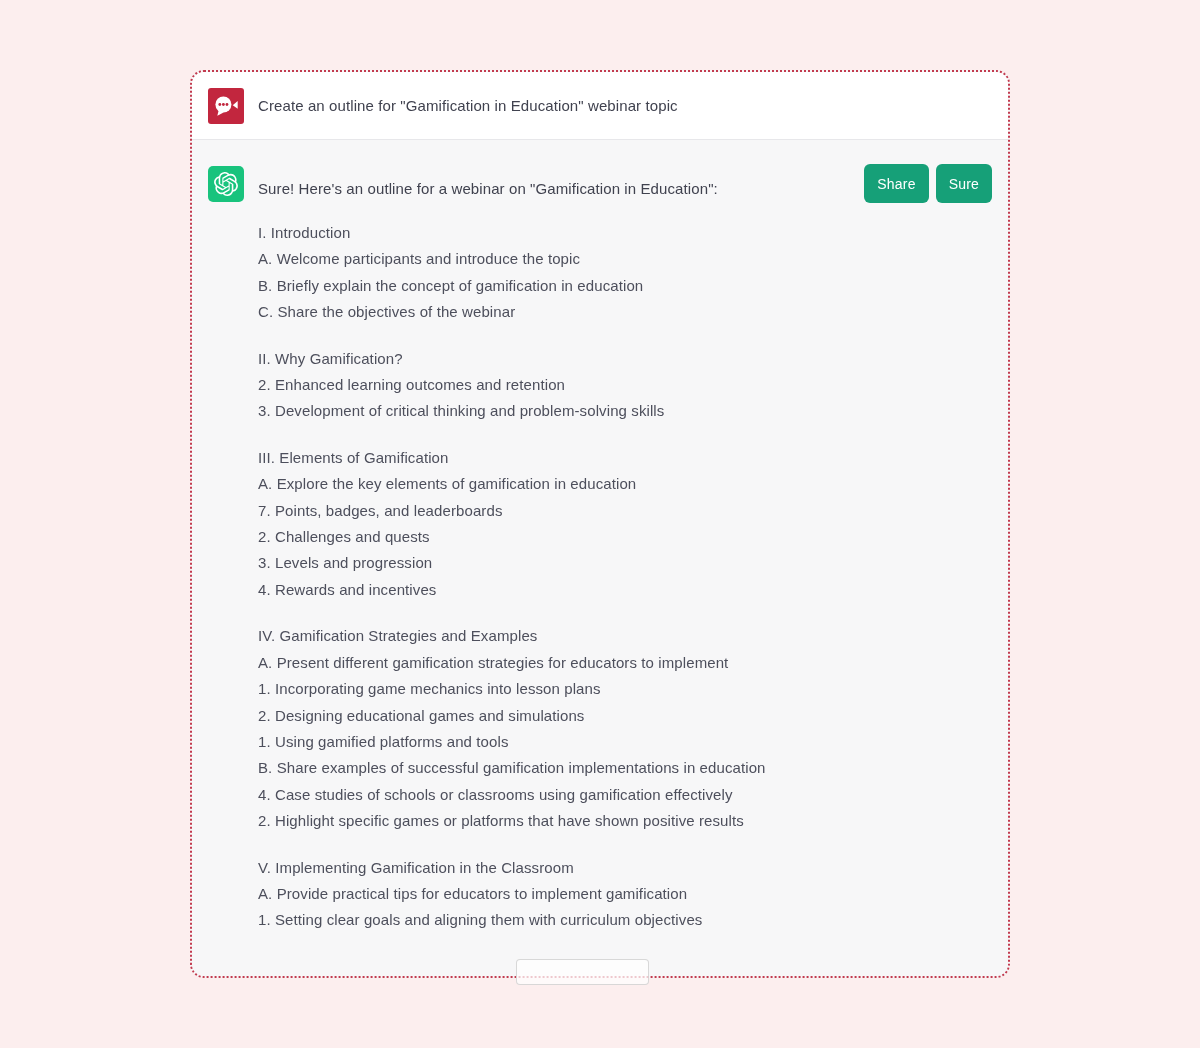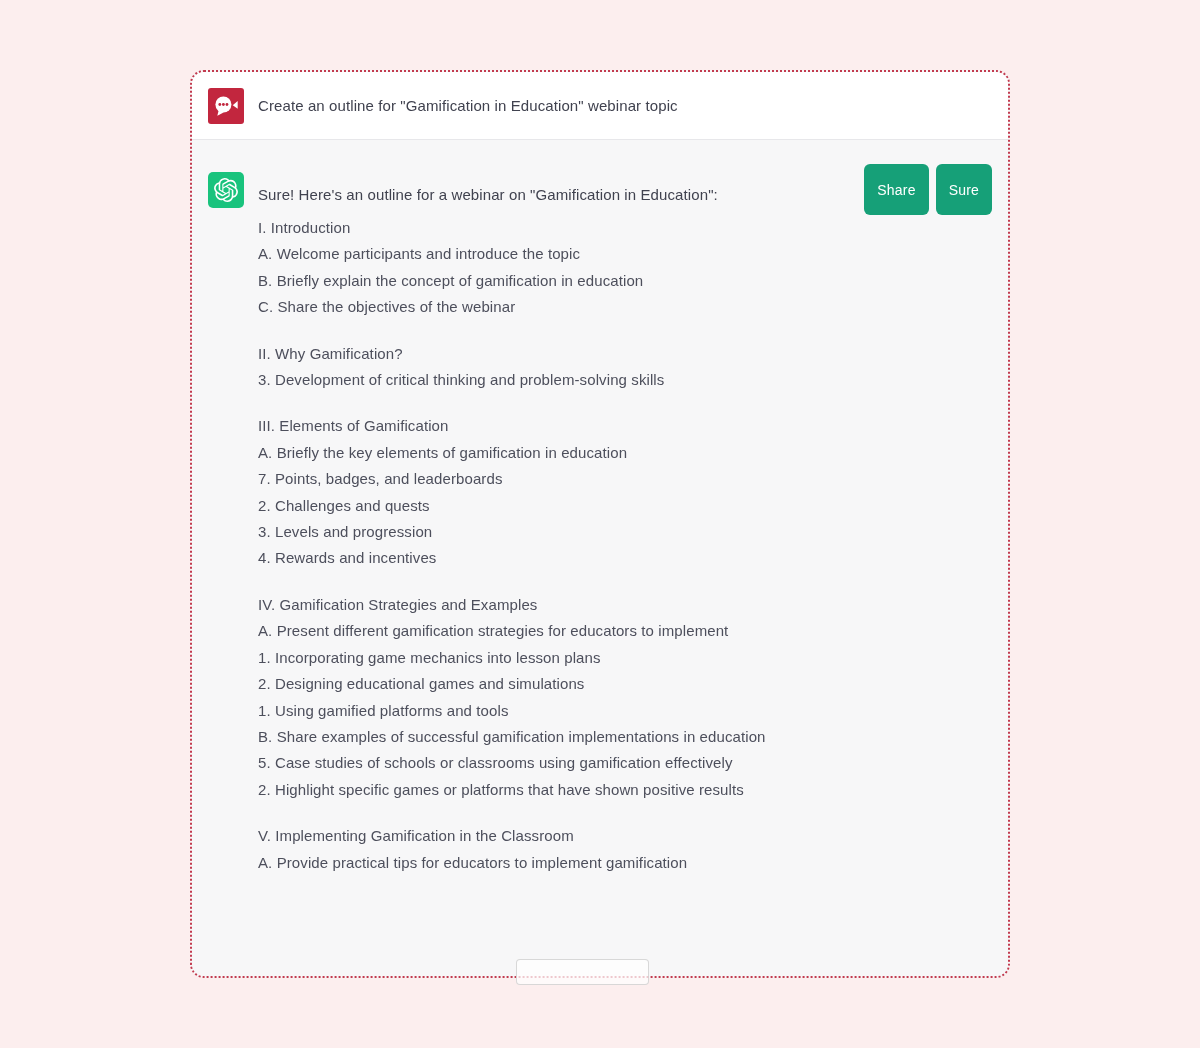--- a/index.html
+++ b/index.html
@@ -72,30 +72,31 @@
     display: flex;
     gap: 7px;
     flex: none;
     padding-top: 0;
   }
   .action-btn {
     background: #16a078;
     color: #ffffff;
     border: none;
     border-radius: 6px;
-    height: 51px;
+    height: 39px;
     padding: 0 13px;
     font-size: 14px;
     font-family: "Liberation Sans", "DejaVu Sans", sans-serif;
     cursor: pointer;
     letter-spacing: 0.2px;
   }
   
   .outline {
     margin-left: 50px;
+    margin-top: 17px;
     font-size: 15px;
     color: #4d4f5c;
     letter-spacing: 0.1px;
   }
   .outline-section { margin-bottom: 20px; }
   .outline-line { line-height: 26.4px; white-space: nowrap; }
   
   .tooltip-remnant {
     position: absolute;
     left: 516px;
@@ -151,43 +152,45 @@
 
       <div class="outline">
           <div class="outline-section">
             <div class="outline-line">I. Introduction</div>
             <div class="outline-line">A. Welcome participants and introduce the topic</div>
             <div class="outline-line">B. Briefly explain the concept of gamification in education</div>
             <div class="outline-line">C. Share the objectives of the webinar</div>
           </div>
           <div class="outline-section">
             <div class="outline-line">II. Why Gamification?</div>
+            <div class="outline-line">2. Enhanced learning outcomes and retention</div>
             <div class="outline-line">3. Development of critical thinking and problem-solving skills</div>
           </div>
           <div class="outline-section">
             <div class="outline-line">III. Elements of Gamification</div>
-            <div class="outline-line">A. Briefly the key elements of gamification in education</div>
+            <div class="outline-line">A. Explore the key elements of gamification in education</div>
             <div class="outline-line">7. Points, badges, and leaderboards</div>
             <div class="outline-line">2. Challenges and quests</div>
             <div class="outline-line">3. Levels and progression</div>
             <div class="outline-line">4. Rewards and incentives</div>
           </div>
           <div class="outline-section">
             <div class="outline-line">IV. Gamification Strategies and Examples</div>
             <div class="outline-line">A. Present different gamification strategies for educators to implement</div>
             <div class="outline-line">1. Incorporating game mechanics into lesson plans</div>
             <div class="outline-line">2. Designing educational games and simulations</div>
             <div class="outline-line">1. Using gamified platforms and tools</div>
             <div class="outline-line">B. Share examples of successful gamification implementations in education</div>
-            <div class="outline-line">5. Case studies of schools or classrooms using gamification effectively</div>
+            <div class="outline-line">4. Case studies of schools or classrooms using gamification effectively</div>
             <div class="outline-line">2. Highlight specific games or platforms that have shown positive results</div>
           </div>
           <div class="outline-section">
             <div class="outline-line">V. Implementing Gamification in the Classroom</div>
             <div class="outline-line">A. Provide practical tips for educators to implement gamification</div>
+            <div class="outline-line">1. Setting clear goals and aligning them with curriculum objectives</div>
           </div>
         </div>
 
     </div>
   </div>
 
   <div class="tooltip-remnant"></div>
 
 </div>
 

